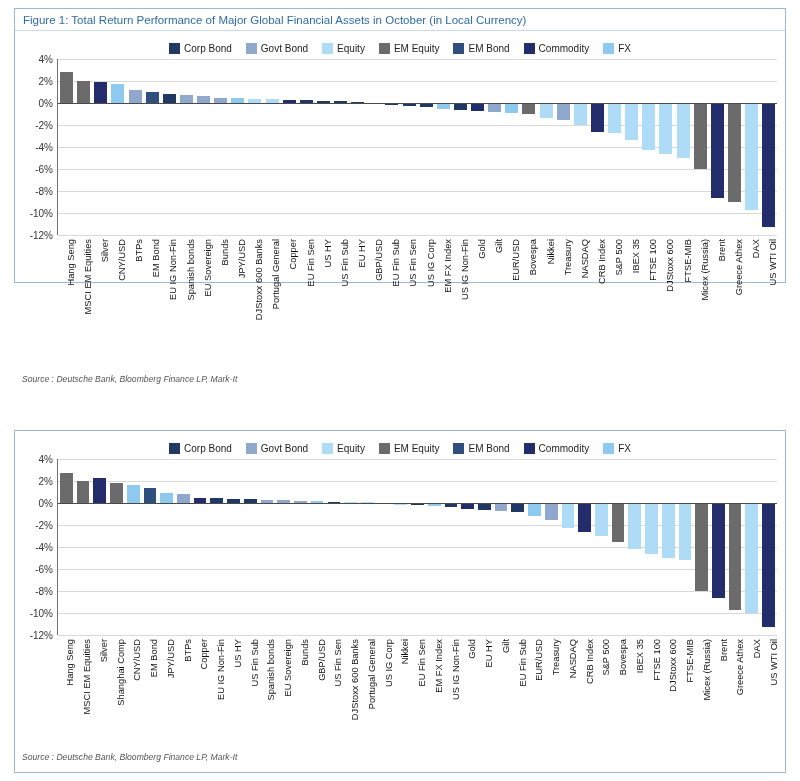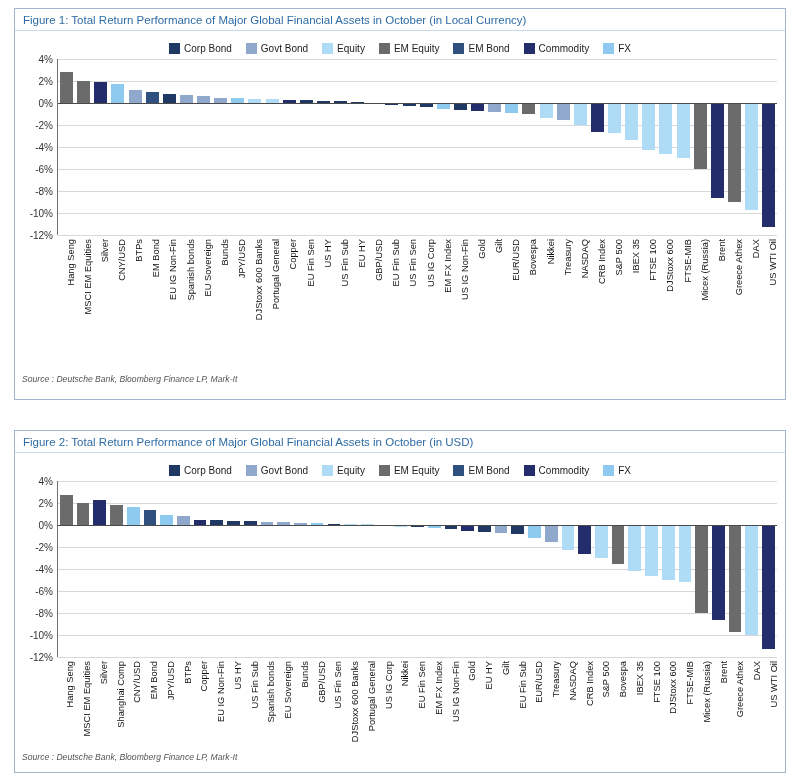--- a/index.html
+++ b/index.html
@@ -14,21 +14,21 @@
   }
   .page { width:800px; height:781px; position:relative; }
 
   .figure {
     position: absolute;
     left: 14px;
     width: 772px;
     border: 1px solid #9fb6cf;
     background: #ffffff;
   }
-  #figure-1 { top: 8px; height: 392px; }
+  #figure-1 { top: 8px; height: 275px; }
   #figure-2 { top: 430px; height: 343px; }
 
   .fig-title {
     height: 22px;
     line-height: 22px;
     padding-left: 8px;
     font-size: 11.5px;
     color: #2f6ca5;
     border-bottom: 1px solid #c9d8e6;
     white-space: nowrap;
@@ -438,21 +438,20 @@
           </div>
           <div class="labelcell">
             <span>US WTI Oil</span>
           </div>
         </div>
     </div>
   </div>
   <div class="source" id="source-1">Source : Deutsche Bank, Bloomberg Finance LP, Mark-It</div>
 
   <div class="figure" id="figure-2">
-    <div class="fig-title">Figure 2: Total Return Performance of Major Global Financial Assets in October (in USD)</div>
     <div class="legend" id="legend-2">
         <div class="legend-item">
           <span class="legend-swatch" style="background: rgb(31, 56, 100);"></span>
           <span class="legend-label">Corp Bond</span>
         </div>
         <div class="legend-item">
           <span class="legend-swatch" style="background: rgb(143, 168, 204);"></span>
           <span class="legend-label">Govt Bond</span>
         </div>
         <div class="legend-item">

